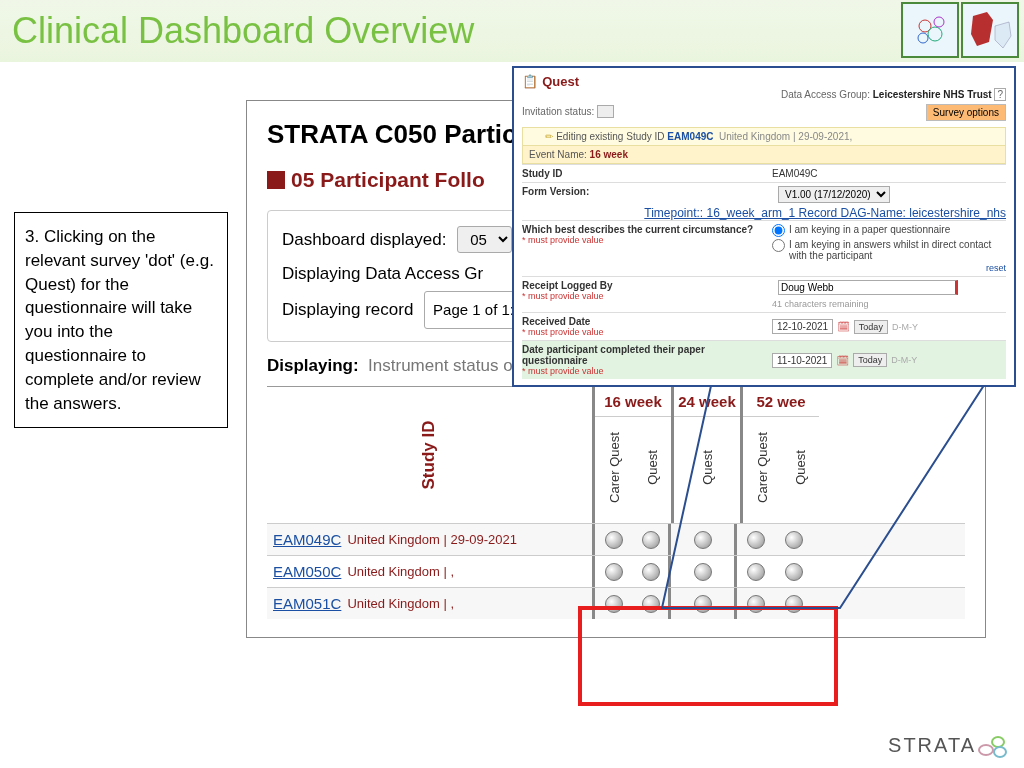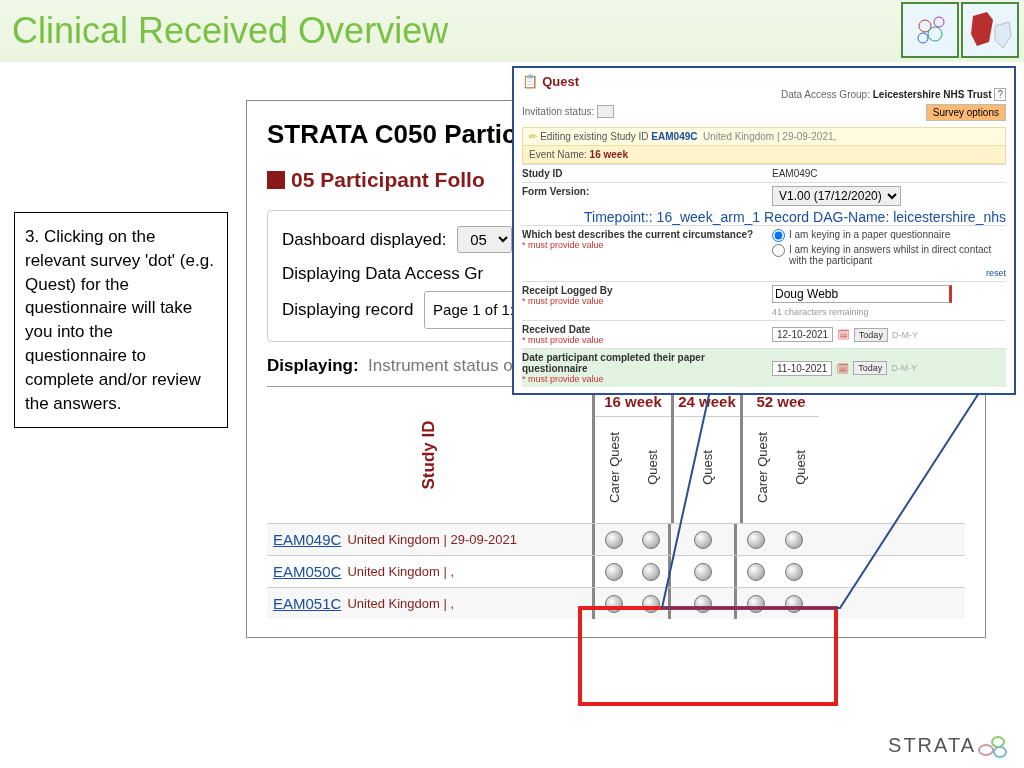--- a/index.html
+++ b/index.html
@@ -53,50 +53,50 @@
   .red-box { position:absolute; border:4px solid #e81e1e; pointer-events:none; }
   
   
   .quest-popup { position:absolute; left:512px; top:66px; width:504px; background:#fff; border:2px solid #2a4e8f; font-size:11px; z-index:10; }
   .quest-inner { padding:6px 8px; }
   .quest-title { color:#8a1a1a; font-weight:700; font-size:13px; display:flex; align-items:center; gap:4px; }
   .quest-meta-top { text-align:right; font-size:10px; color:#666; }
   .quest-meta-top .grp { color:#222; font-weight:700; }
   .survey-opts { float:right; background:#fdba74; border:1px solid #bbb; padding:2px 6px; font-size:10px; margin-top:4px; }
   .inv { font-size:10px; color:#666; margin-top:6px; }
-  .edit-banner { background:#fffbe0; border:1px solid #e8dfa0; padding:3px 6px; margin-top:6px; font-size:10px; color:#555;}
+  .edit-banner { background:#fffbe0; border:1px solid #e8dfa0; padding:3px 22px; margin-top:6px; font-size:10px; color:#555;}
   .edit-banner .sid { color:#1a4fa3; font-weight:700; }
   .pencil-icon { color:#caa932; }
   .event-banner { background:#fff3cc; padding:3px 6px; font-size:10px; color:#555; border:1px solid #e8dfa0; border-top:none;}
   .event-banner b { color:#8a1a1a; }
   .form-row { display:flex; border-top:1px solid #ddd; padding:3px 0; }
   .form-row.green { background:#e2f3e2; }
   .form-label { width:250px; font-size:10px; color:#333; }
   .form-label .req { color:#c33; font-size:9px; display:block; }
   .form-val { flex:1; font-size:10px; color:#333; display:flex; align-items:center; gap:4px; }
-  .form-val select,.form-val input[type=text]{ font-size:12px; border:1px solid #aaa; padding:1px 2px;}
+  .form-val select,.form-val input[type=text]{ font-size:10px; border:1px solid #aaa; padding:1px 2px;margin-left:6px;}
   .date-box { border:1px solid #aaa; padding:1px 4px; background:#fff; }
   .today-btn { background:#eee; border:1px solid #aaa; padding:1px 4px; font-size:9px; }
   .dmy { color:#aaa; font-size:9px; }
   .cal-icon { color:#c33; }
   .radio-opt { display:flex; gap:4px; align-items:flex-start; font-size:10px; color:#444;}
   .tiny-link { color:#1a4fa3; font-size:9px; text-align:right; }
   .reset { color:#1a4fa3; font-size:9px; text-align:right;}
-  .timepoint { color:#1a4fa3; font-size:14px; }
+  .timepoint { color:#1a4fa3; font-size:12px;text-decoration:underline; }
   
   .callout-line { position:absolute; z-index:5; pointer-events:none; }
   
   .footer-logo { position:absolute; right:14px; bottom:8px; display:flex; align-items:center; }
   .footer-logo .txt { font-size:20px; color:#555; letter-spacing:2px; font-weight:400;}
 </style>
 </head>
 <body>
 
 <div class="header-band">
-  <div class="page-title">Clinical Received Overview</div>
+  <div class="page-title">Clinical Dashboard Overview</div>
 </div>
 
 <div class="map-thumbs">
   <div class="map-thumb">
     <svg viewBox="0 0 50 48">
         <circle cx="20" cy="20" r="6" fill="none" stroke="#c33" stroke-width="1"></circle>
         <circle cx="30" cy="28" r="7" fill="none" stroke="#2a7" stroke-width="1"></circle>
         <circle cx="18" cy="32" r="5" fill="none" stroke="#36c" stroke-width="1"></circle>
         <circle cx="34" cy="16" r="5" fill="none" stroke="#a3c" stroke-width="1"></circle>
       </svg>

